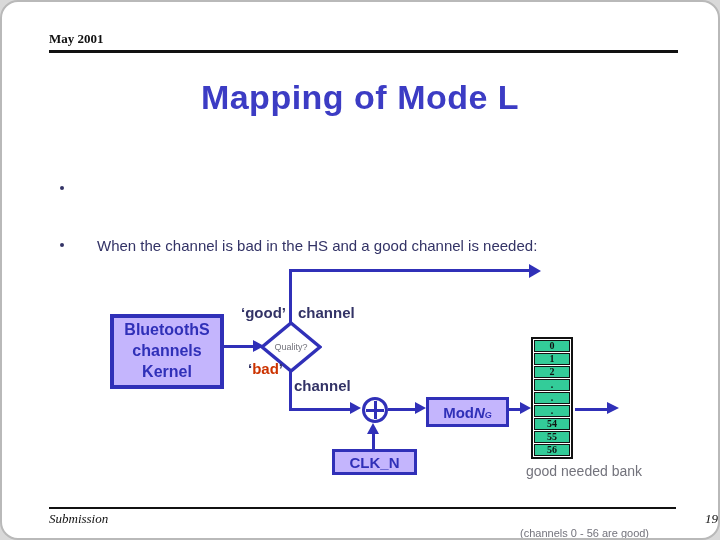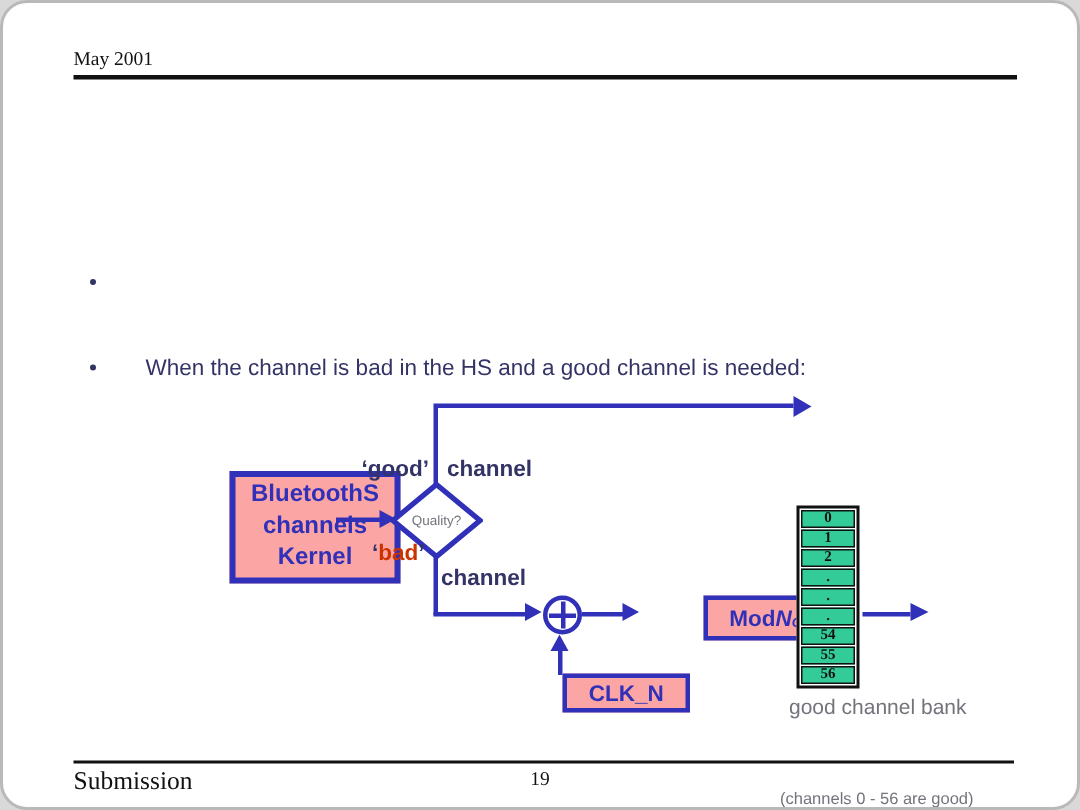--- a/index.html
+++ b/index.html
@@ -4,43 +4,43 @@
 <style>
   html,body{margin:0;padding:0;background:#d9d9d9;}
   .slide{
     position:relative;width:720px;height:540px;box-sizing:border-box;
     background:#ffffff;border:2px solid #b9b9b9;border-radius:18px;overflow:hidden;
     font-family:"Liberation Sans",sans-serif;
   }
   .abs{position:absolute;}
   
   .serif{font-family:"Liberation Serif",serif;color:#111;}
-  .hdr-date{left:47px;top:29px;font-size:13px;font-weight:normal;}
+  .hdr-date{left:47px;top:29px;font-size:13px;font-weight:bold;}
   .hdr-doc{right:44px;top:29px;font-size:13px;font-weight:bold;}
   .hdr-rule{left:47px;top:48px;width:629px;height:3px;background:#111;}
   .ftr-rule{left:47px;top:505px;width:627px;height:2px;background:#111;}
-  .ftr-left{left:47px;top:509px;font-size:17px;}
-  .ftr-page{left:0;right:0;top:509px;text-align:center;font-size:13px;}
+  .ftr-left{left:47px;top:509px;font-size:13px;font-style:italic;}
+  .ftr-page{left:0;right:0;top:509px;text-align:right;font-size:13px;font-style:italic;}
   .ftr-right{right:44px;top:509px;font-size:13px;}
   
   .title{left:0;right:0;top:76px;text-align:center;font-size:34px;font-weight:bold;
          color:var(--title-blue);letter-spacing:0.5px;}
   
   .bullet-dot{width:4px;height:4px;border-radius:50%;background:var(--text-navy);}
   .b1-dot{left:58px;top:184px;}
   .b2-dot{left:58px;top:241px;}
   .bullet-text{font-size:15px;color:var(--text-navy);white-space:nowrap;}
   .b1-text{left:95px;top:177px;}
   .b2-text{left:95px;top:235px;}
   .subs{font-size:10px;position:relative;bottom:-3px;}
   
   .blue-line{background:var(--accent-blue);}
-  .box{box-sizing:border-box;border:4px solid var(--accent-blue);background:#fca5a5;
+  .box{box-sizing:border-box;border:4px solid var(--accent-blue);background:#c4b5fd;
        display:flex;align-items:center;justify-content:center;color:var(--accent-blue);
-       font-weight:bold;margin-left:43px;}
+       font-weight:bold;}
   .kernel{left:108px;top:312px;width:114px;height:75px;font-size:16px;line-height:1.3;
           text-align:center;flex-direction:column;border-width:4px;}
   .modbox{left:424px;top:395px;width:83px;height:30px;font-size:15px;border-width:3px;}
   .clkbox{left:330px;top:447px;width:85px;height:26px;font-size:15px;border-width:3px;}
   .mod-n{font-style:italic;}
   .mod-sub{font-size:9px;position:relative;bottom:-3px;font-style:italic;}
   
   .l-k2q{left:222px;top:343px;width:32px;height:3px;}
   .l-up {left:287px;top:270px;width:3px;height:51px;}
   .l-top{left:287px;top:267px;width:240px;height:3px;}
@@ -91,20 +91,21 @@
   .bank-note{left:518px;top:481px;font-size:11px;color:var(--muted-gray);margin-top:44px;}
 </style>
 </head>
 <body>
 
 <div class="slide">
 
   <div class="abs serif hdr-date">May 2001</div>
   <div class="abs hdr-rule"></div>
 
+  <div class="abs title">Mapping of Mode L</div>
 
   <div class="abs bullet-dot b1-dot"></div>
 
   <div class="abs bullet-dot b2-dot"></div>
   <div class="abs bullet-text b2-text">When the channel is bad in the HS and a good channel is needed:</div>
 
   <div class="abs box kernel">
     <span>BluetoothS</span>
     <span>channels</span>
     <span>Kernel</span>
@@ -154,20 +155,20 @@
     <div class="cell">0</div>
     <div class="cell">1</div>
     <div class="cell">2</div>
     <div class="cell">.</div>
     <div class="cell">.</div>
     <div class="cell">.</div>
     <div class="cell">54</div>
     <div class="cell">55</div>
     <div class="cell">56</div>
   </div>
-  <div class="abs bank-caption">good channel bank</div>
+  <div class="abs bank-caption">good needed bank</div>
   <div class="abs bank-note">(channels 0 - 56 are good)</div>
 
   <div class="abs ftr-rule"></div>
   <div class="abs serif ftr-left">Submission</div>
   <div class="abs serif ftr-page">19</div>
 
 </div>
 
 </body></html>

